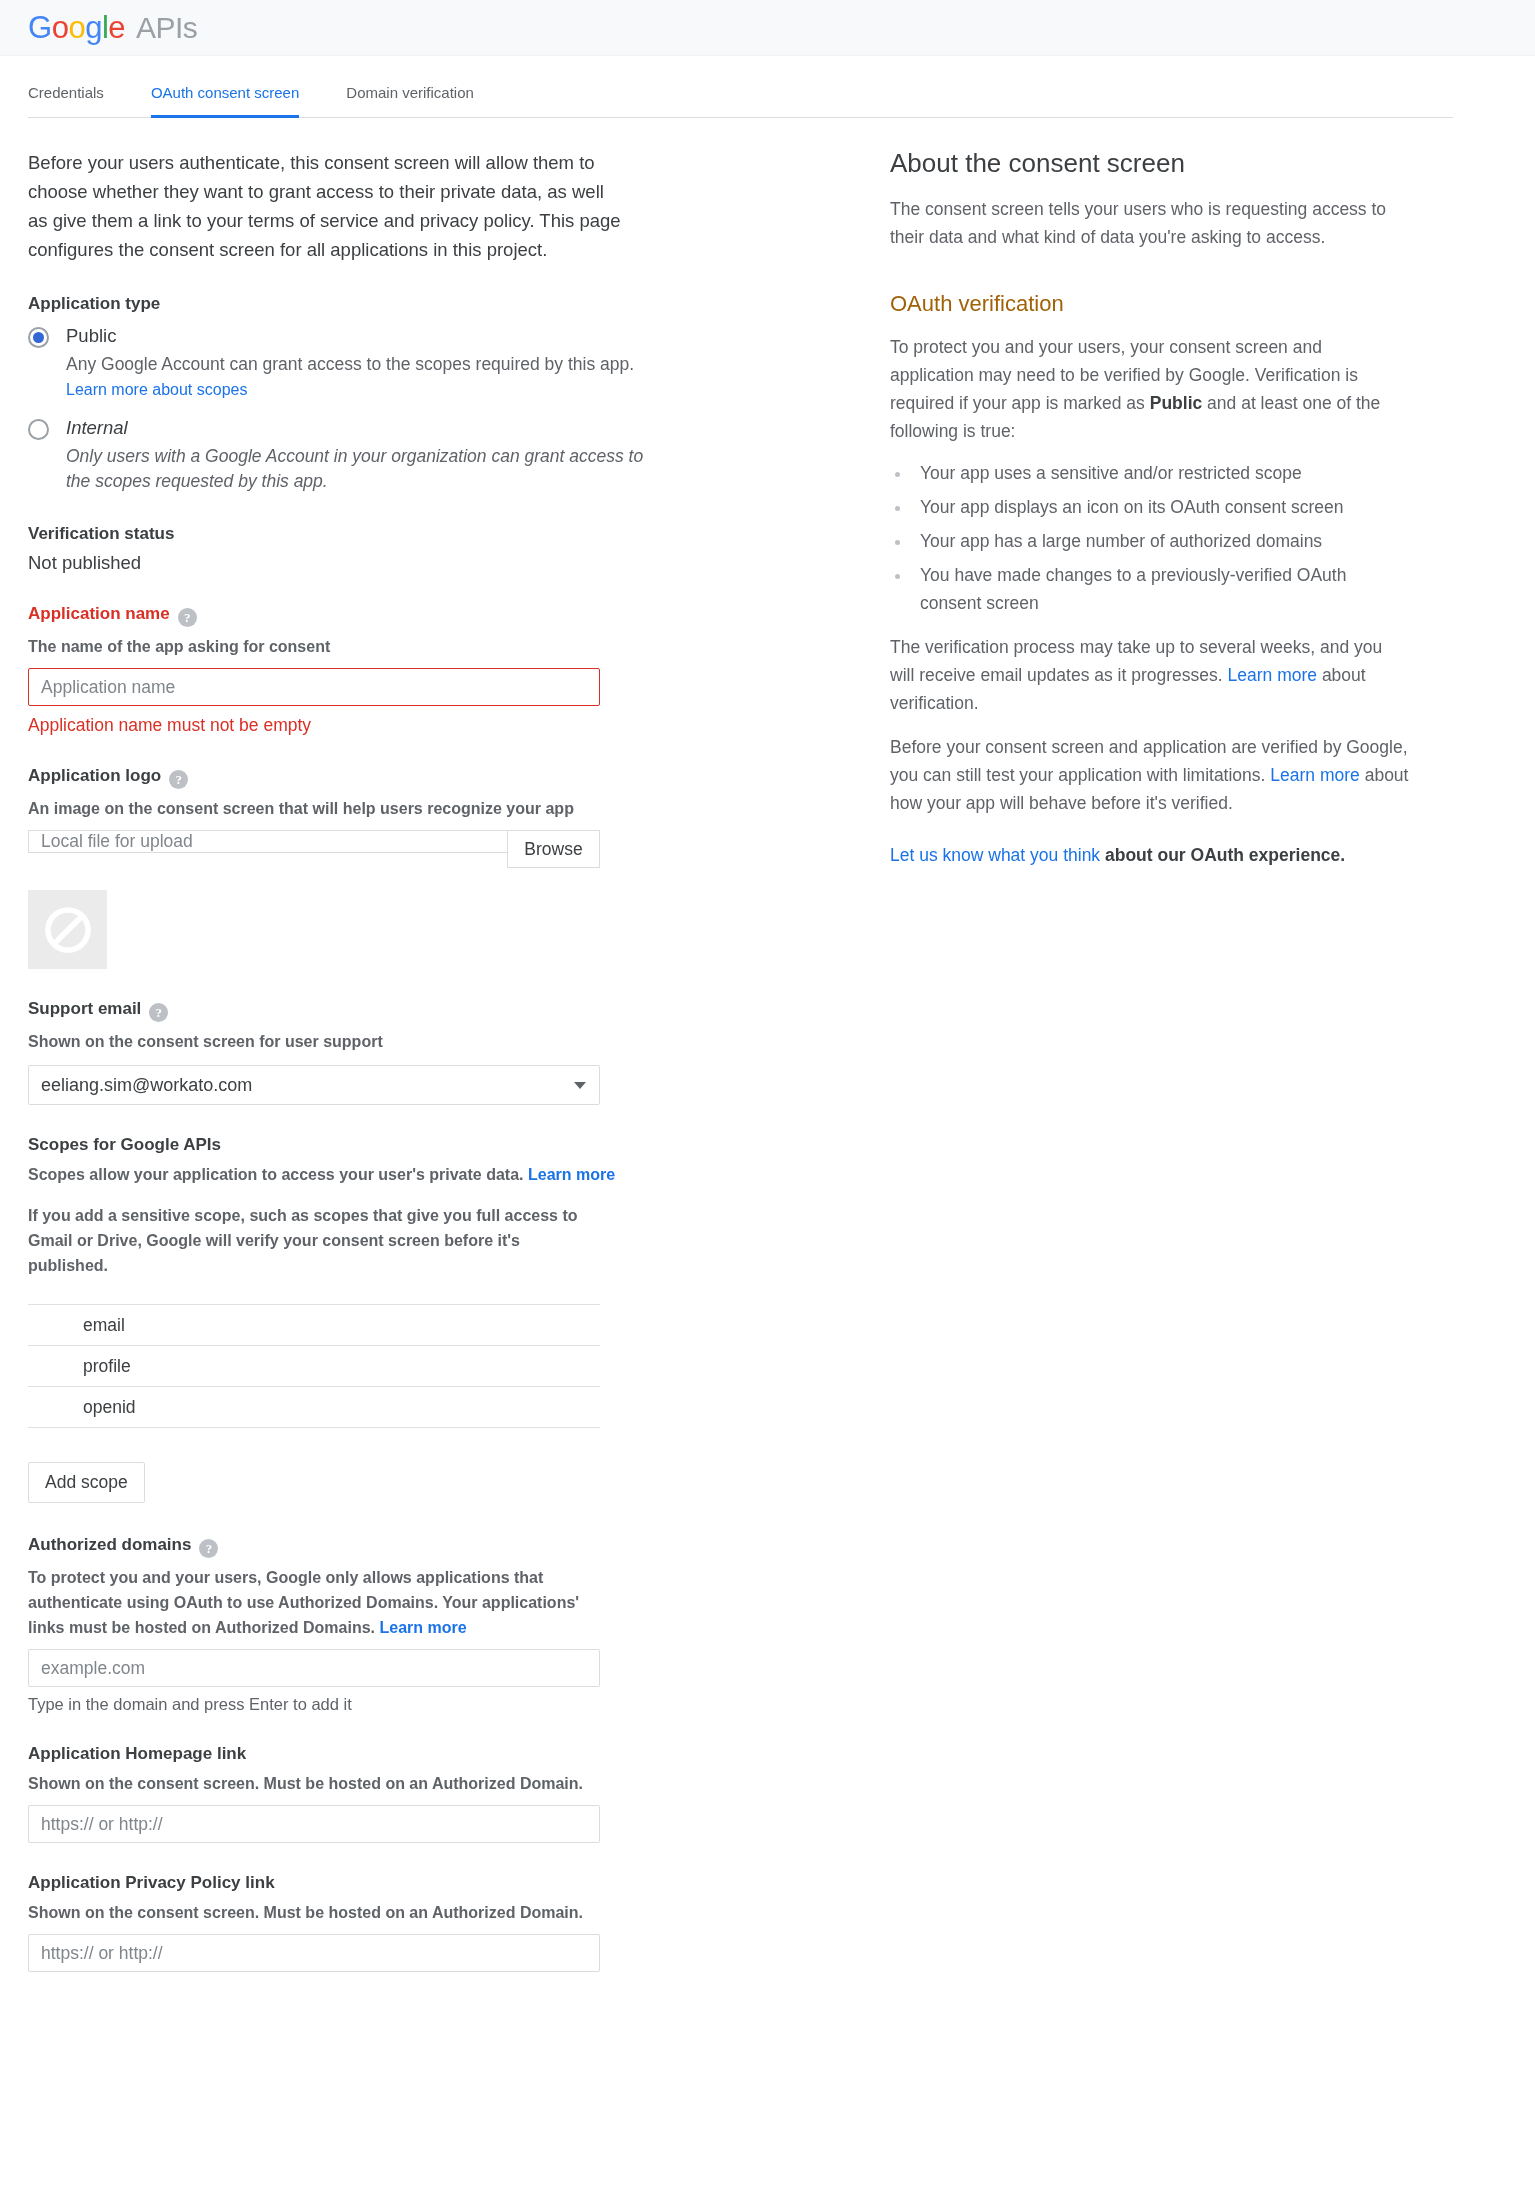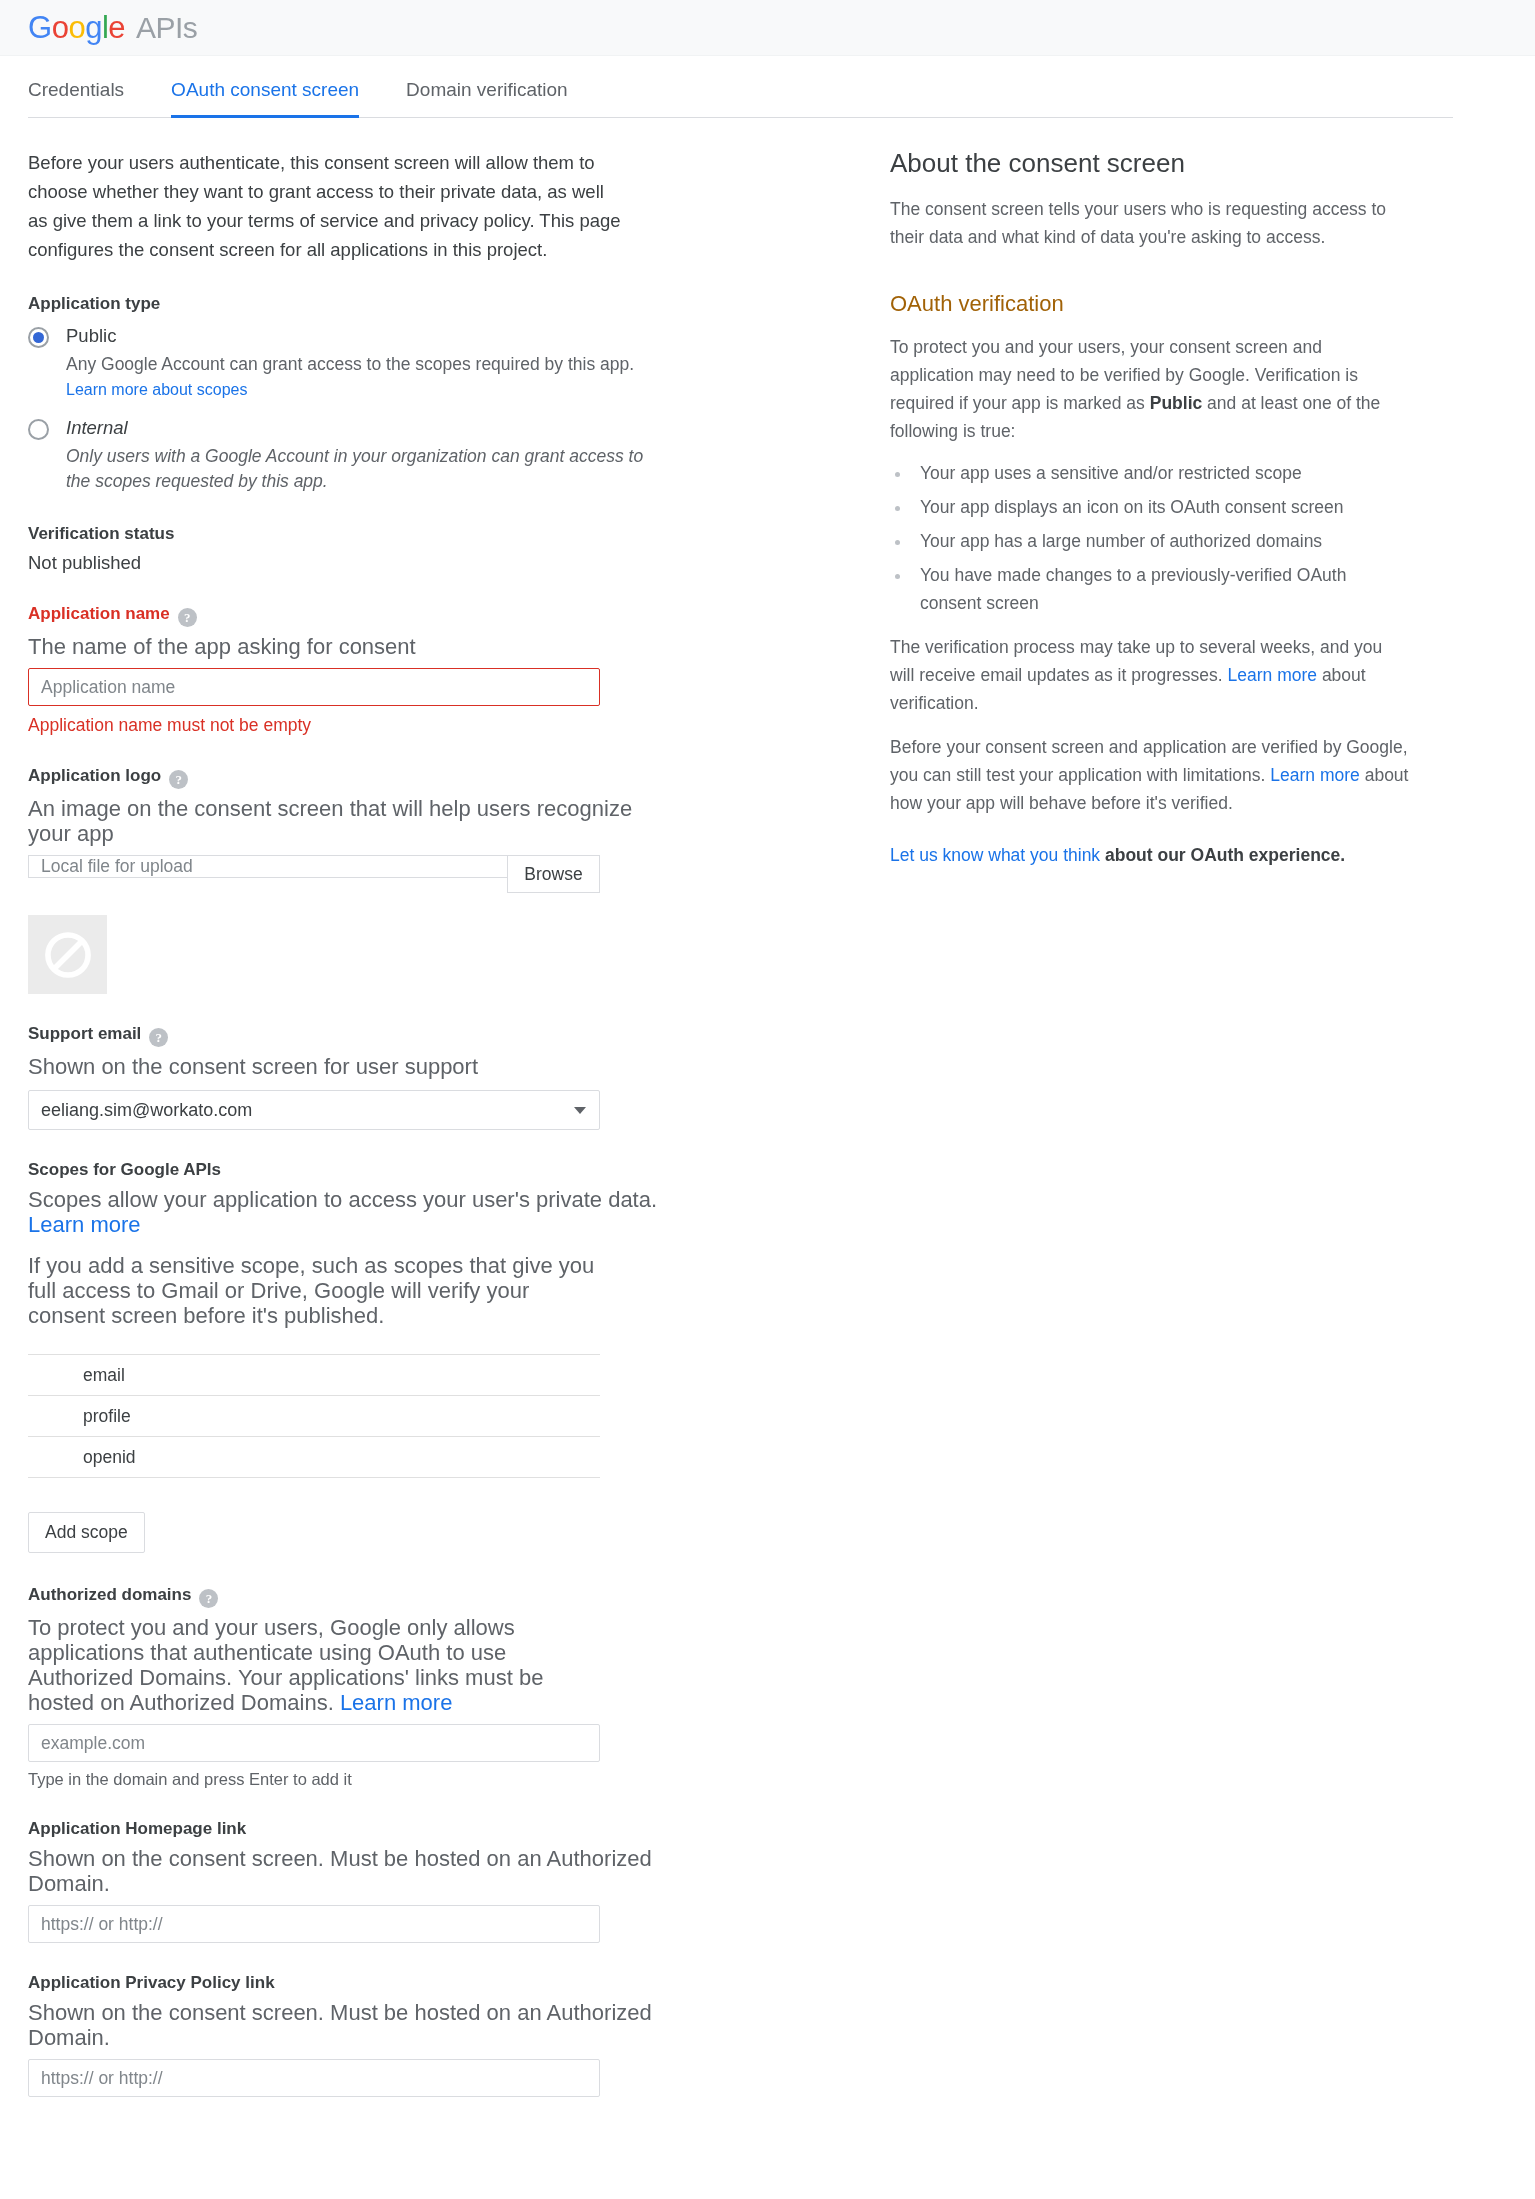--- a/index.html
+++ b/index.html
@@ -27,21 +27,21 @@
 
   
   .tabs-wrap { padding: 0 28px; }
   .tabs {
     display: flex; align-items: flex-end;
     border-bottom: 1px solid #dadce0;
     height: 62px;
     max-width: 1425px;
   }
   .tab {
-    font-size: 19px;
+    font-size: 15px;
     color: #5f6368;
     padding: 0 0 16px 0;
     margin-right: 47px;
     cursor: pointer;
     position: relative;
     white-space: nowrap;
   }
   .tab.active { color: #1a73e8; }
   .tab.active::after {
     content: ""; position: absolute; left: 0; right: 0; bottom: -1px;
@@ -57,21 +57,21 @@
   .col-side { width: 520px; flex: 0 0 520px; margin-left: 222px; }
 
   p.lead {
     font-size: 18.5px; line-height: 29px;
     color: #3c4043; margin: 0 0 0 0; max-width: 598px;
   }
 
   .section { margin-top: 30px; }
   .label-bold { font-size: 17px; font-weight: bold; color: #3c4043; }
   .label-bold.error { color: #d93025; }
-  .sublabel { font-size: 22px; color: #5f6368; margin-top: 7px; line-height: 25px; }
+  .sublabel { font-size: 16px; color: #5f6368; margin-top: 7px; line-height: 25px; font-weight: bold; }
 
   .help-icon {
     display: inline-flex; align-items: center; justify-content: center;
     width: 19px; height: 19px; border-radius: 50%;
     background: #bdc1c6; color: #fff;
     font-size: 13px; font-weight: bold; line-height: 1;
     margin-left: 8px; vertical-align: -3px; cursor: pointer;
     font-family: "Liberation Serif", serif;
   }
 

